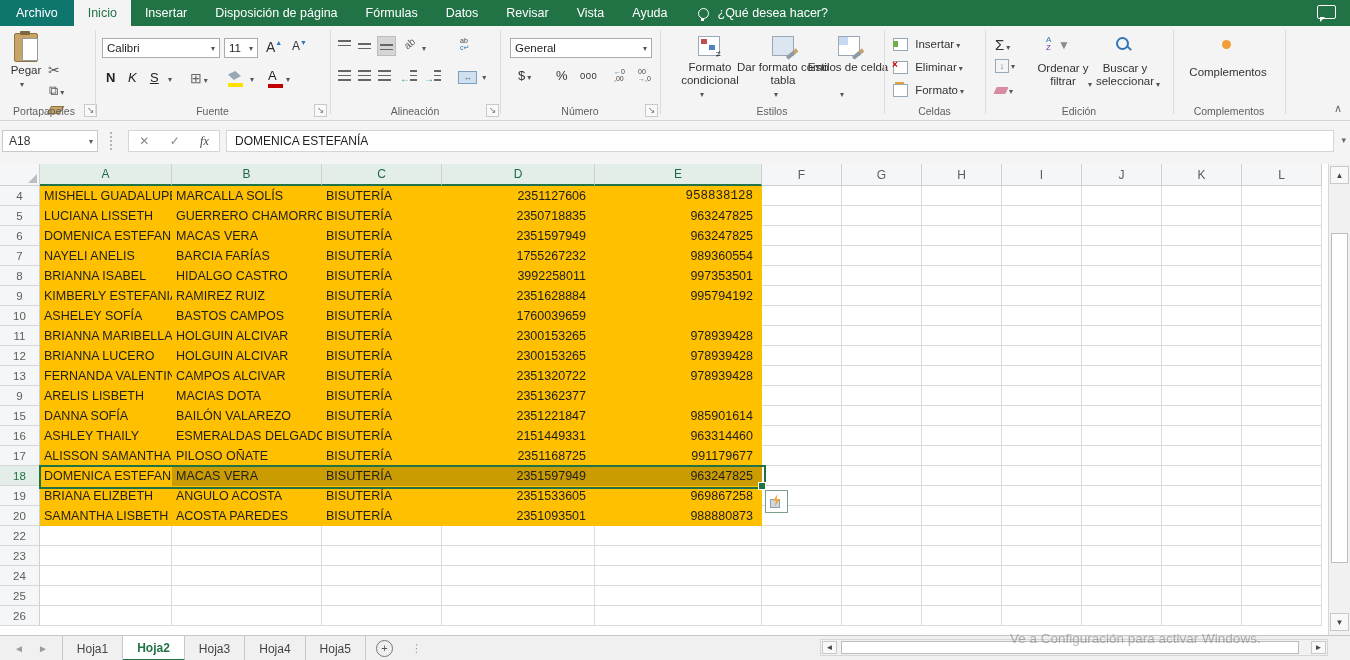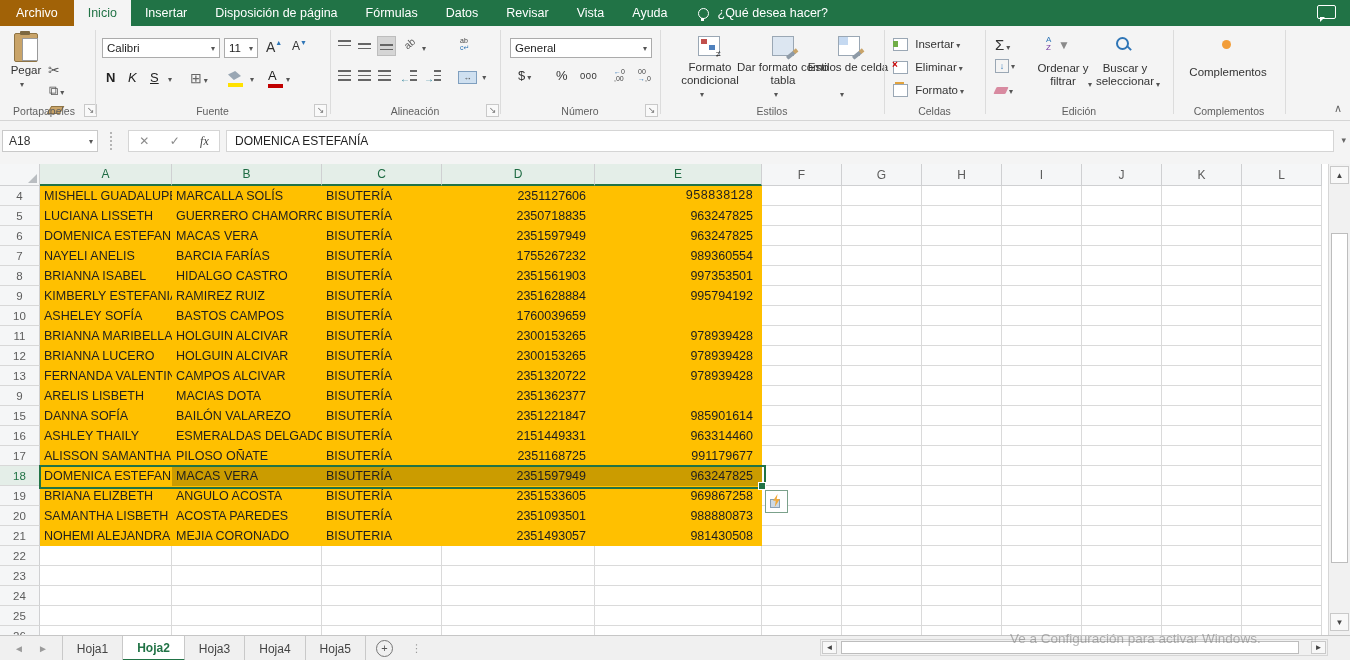--- a/index.html
+++ b/index.html
@@ -2,21 +2,21 @@
 <html><head>
 <meta charset="utf-8">
 <style>
   html,body{margin:0;padding:0;}
   #app{position:relative;width:1350px;height:660px;overflow:hidden;background:#fff;
        font-family:"Liberation Sans",sans-serif;-webkit-font-smoothing:antialiased;}
   
   #tabbar{position:absolute;left:0;top:0;width:1350px;height:26px;background:#217346;display:flex;align-items:stretch;}
   .rtab{color:#fff;font-size:12.5px;display:flex;align-items:center;padding:0 14px;cursor:default;}
   .rtab.active{background:#f4f4f4;color:#217346;}
-  .rtab.file{background:#a16207;font-weight:400;padding:0 16px;}
+  .rtab.file{background:#0f766e;font-weight:400;padding:0 16px;}
   #search-area{display:flex;align-items:center;margin-left:16px;color:#fff;font-size:12.5px;gap:9px;}
   .bulb{width:9px;height:9px;border:1.5px solid #fff;border-radius:50%;position:relative;display:inline-block;}
   .bulb::after{content:"";position:absolute;left:2px;top:9px;width:3px;height:3px;background:#fff;}
   #comment-ico{position:absolute;right:14px;top:5px;width:17px;height:12px;border:1.5px solid #fff;border-radius:2px;}
   #comment-ico::after{content:"";position:absolute;left:2px;top:11px;width:0;height:0;
       border-left:5px solid #fff;border-bottom:5px solid transparent;}
   
   #ribbon{position:absolute;left:0;top:26px;width:1350px;height:94px;background:#f4f4f4;border-bottom:1px solid #d5d5d5;font-size:11.5px;color:#333;}
   .gsep{position:absolute;top:4px;width:1px;height:84px;background:#dcdcdc;}
   .glabel{position:absolute;bottom:3px;font-size:10.5px;color:#5f5f5f;text-align:center;white-space:nowrap;}
@@ -373,21 +373,21 @@
           <div class="cell empty" style="width: 80px;"></div>
           <div class="cell empty" style="width: 80px;"></div>
           <div class="cell empty" style="width: 80px;"></div>
           <div class="cell empty" style="width: 80px;"></div>
         </div>
         <div class="grow">
           <div class="rhead">8</div>
           <div class="cell fill" style="width: 132px;">BRIANNA ISABEL</div>
           <div class="cell fill" style="width: 150px;">HIDALGO CASTRO</div>
           <div class="cell fill" style="width: 120px;">BISUTERÍA</div>
-          <div class="cell fill num" style="width: 153px;">2351561903</div>
+          <div class="cell fill num" style="width: 153px;">3992258011</div>
           <div class="cell fill num" style="width: 167px;">997353501</div>
           <div class="cell empty" style="width: 80px;"></div>
           <div class="cell empty" style="width: 80px;"></div>
           <div class="cell empty" style="width: 80px;"></div>
           <div class="cell empty" style="width: 80px;"></div>
           <div class="cell empty" style="width: 80px;"></div>
           <div class="cell empty" style="width: 80px;"></div>
           <div class="cell empty" style="width: 80px;"></div>
         </div>
         <div class="grow">
@@ -555,35 +555,20 @@
           <div class="cell empty" style="width: 80px;"></div>
           <div class="cell empty" style="width: 80px;"></div>
         </div>
         <div class="grow">
           <div class="rhead">20</div>
           <div class="cell fill" style="width: 132px;">SAMANTHA LISBETH</div>
           <div class="cell fill" style="width: 150px;">ACOSTA PAREDES</div>
           <div class="cell fill" style="width: 120px;">BISUTERÍA</div>
           <div class="cell fill num" style="width: 153px;">2351093501</div>
           <div class="cell fill num" style="width: 167px;">988880873</div>
-          <div class="cell empty" style="width: 80px;"></div>
-          <div class="cell empty" style="width: 80px;"></div>
-          <div class="cell empty" style="width: 80px;"></div>
-          <div class="cell empty" style="width: 80px;"></div>
-          <div class="cell empty" style="width: 80px;"></div>
-          <div class="cell empty" style="width: 80px;"></div>
-          <div class="cell empty" style="width: 80px;"></div>
-        </div>
-        <div class="grow">
-          <div class="rhead">21</div>
-          <div class="cell fill" style="width: 132px;">NOHEMI ALEJANDRA</div>
-          <div class="cell fill" style="width: 150px;">MEJIA CORONADO</div>
-          <div class="cell fill" style="width: 120px;">BISUTERIA</div>
-          <div class="cell fill num" style="width: 153px;">2351493057</div>
-          <div class="cell fill num" style="width: 167px;">981430508</div>
           <div class="cell empty" style="width: 80px;"></div>
           <div class="cell empty" style="width: 80px;"></div>
           <div class="cell empty" style="width: 80px;"></div>
           <div class="cell empty" style="width: 80px;"></div>
           <div class="cell empty" style="width: 80px;"></div>
           <div class="cell empty" style="width: 80px;"></div>
           <div class="cell empty" style="width: 80px;"></div>
         </div>
         <div class="grow">
           <div class="rhead">22</div>

